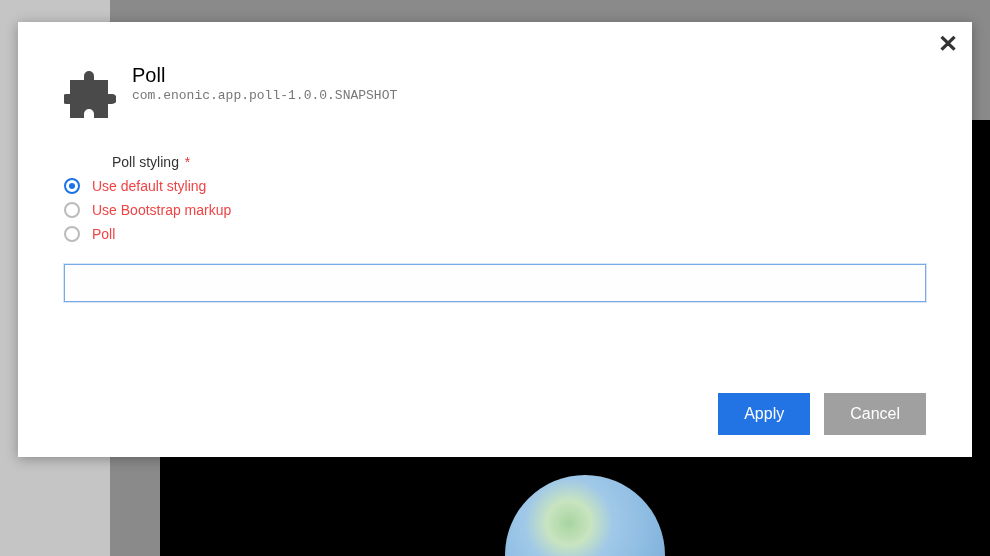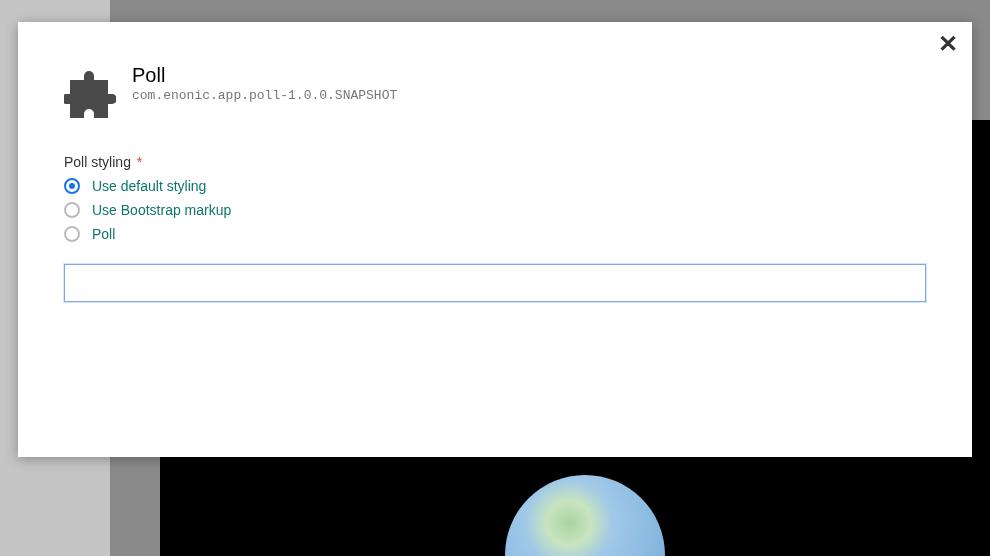--- a/index.html
+++ b/index.html
@@ -72,20 +72,21 @@
       font-family: Liberation Mono, monospace;
     }
     .modal-body {
       padding: 36px 46px 0 46px;
     }
     .form-label {
       font-size: 14px;
       color: #333;
       margin-bottom: 8px;
       display: block;
+      margin-left: 48px;
     }
     .required-star {
       color: #e23b3b;
       margin-left: 2px;
     }
     .radio-group { margin-bottom: 22px; }
     .radio-row {
       display: flex;
       align-items: center;
       margin: 8px 0;
@@ -105,21 +106,21 @@
     .radio.checked::after {
       content: "";
       position: absolute;
       left: 3px; top: 3px;
       width: 6px; height: 6px;
       background: #1a73e8;
       border-radius: 50%;
     }
     .radio-label {
       font-size: 14px;
-      color: #0f766e;
+      color: #ef4444;
     }
     .text-input {
       width: 100%;
       height: 38px;
       border: 1px solid #7aa9e8;
       outline: 1px solid rgba(122,169,232,0.3);
       padding: 0 8px;
       font-size: 14px;
       background: #fefeff;
     }
@@ -180,13 +181,17 @@
       </div>
       <div class="radio-row">
         <span class="radio"></span>
         <span class="radio-label">Poll</span>
       </div>
     </div>
 
     <input type="text" class="text-input" value="" style="">
   </div>
 
+  <div class="modal-footer">
+    <button class="btn btn-primary">Apply</button>
+    <button class="btn btn-secondary">Cancel</button>
+  </div>
 </div>
 
 </body></html>

